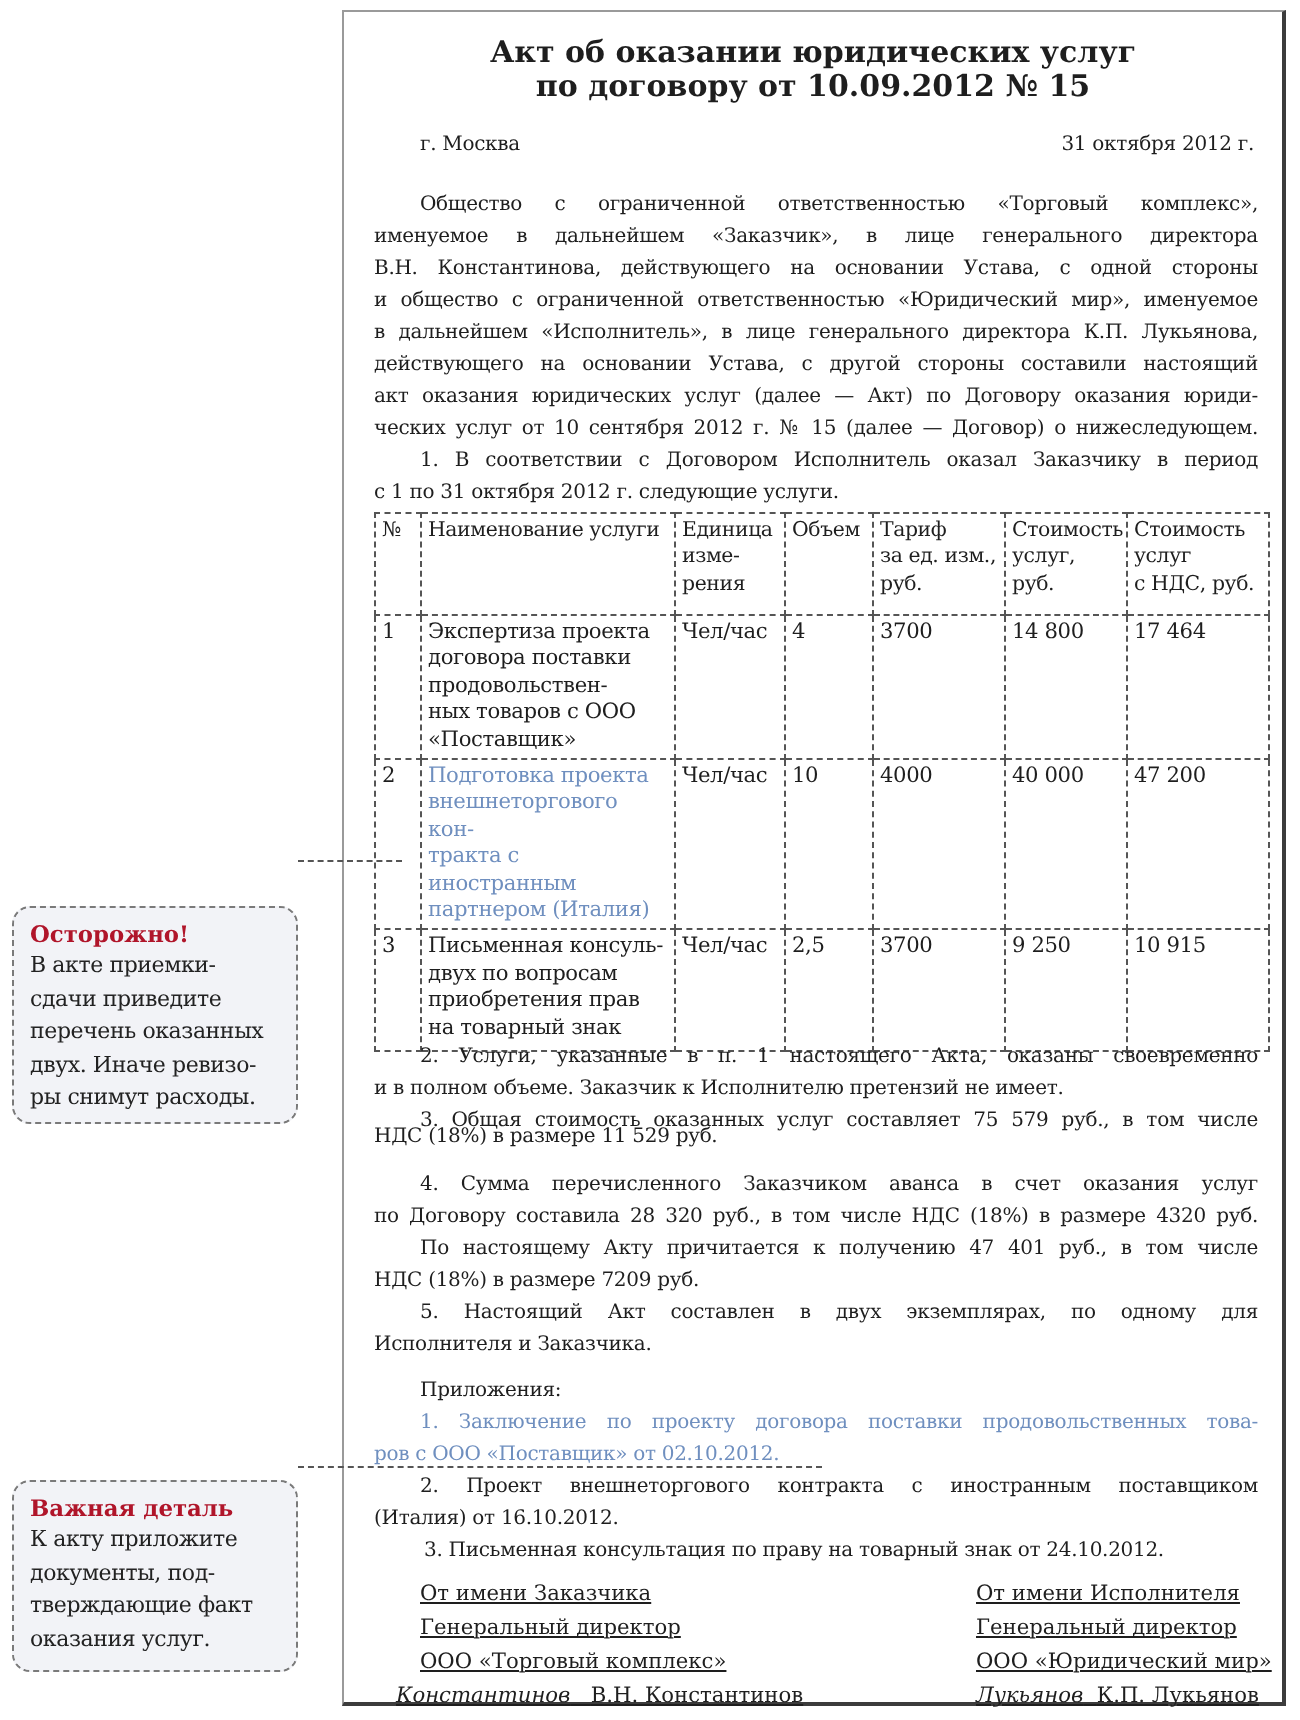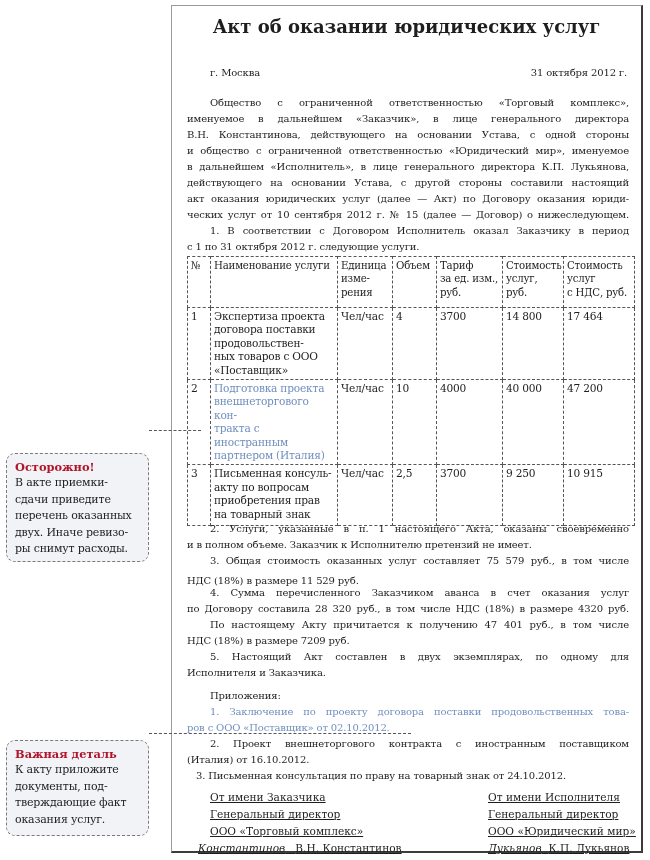--- a/index.html
+++ b/index.html
@@ -2,41 +2,42 @@
 <html><head>
 <meta charset="utf-8">
 <style>
   html, body { margin:0; padding:0; background:#ffffff; }
   body { width:650px; height:860px; position:relative; overflow:hidden;
          font-family:"DejaVu Serif", "Liberation Serif", serif; color:#1e1e1e; }
   .page { position:absolute; left:171px; top:5px; width:472px; height:848px;
           border:1px solid #9a9a9a; border-right:2px solid #3c3c3c; border-bottom:2px solid #3c3c3c;
           box-sizing:border-box; background:#fff; }
   .t { position:absolute; font-size:10px; line-height:14px; white-space:nowrap; letter-spacing:-0.15px; }
-  .title { position:absolute; left:0; width:100%; text-align:center; font-weight:bold; font-size:18px; line-height:17px; }
+  .title { position:absolute; left:0; width:100%; text-align:center; font-weight:bold; font-size:15px; line-height:17px; }
   .just { text-align:justify; text-align-last:justify; }
   .blue { color:#6f8fbf; }
   
   .tbl { position:absolute; left:15px; top:250px; width:447px; border-collapse:collapse; table-layout:fixed; }
   .tbl td { border:1px dashed #555; vertical-align:top; padding:2px 3px; font-size:10.2px; line-height:13.4px; letter-spacing:-0.2px; }
   .tbl td.big { font-size:10.6px; }
   
   .callout { position:absolute; left:6px; width:143px; background:#f2f3f7; border:1px dashed #7a7a7a;
              border-radius:9px; box-sizing:border-box; padding:6px 0 0 8px;margin-top:36px; }
   .callout .head { color:#b0152a; font-weight:bold; font-size:11.4px; line-height:15px; }
   .callout .body { font-size:11px; line-height:16.5px; color:#222; white-space:nowrap; letter-spacing:-0.2px; }
   .leader { position:absolute; border-top:1px dashed #555; height:0; }
   .sig { position:absolute; font-size:10.6px; line-height:17.5px; white-space:nowrap;text-decoration:underline; }
   .sig i { font-style:italic; }
 </style>
 </head>
 <body>
 
 <div class="page">
   <div class="title" style="top:12px">Акт об оказании юридических услуг</div>
+  <div class="title" style="top:29px">по договору от 10.09.2012 № 15</div>
 
   <div class="t" style="left:38px;top:60px">г. Москва</div>
   <div class="t" style="right:14px;top:60px">31 октября 2012 г.</div>
 
   <div>
     <div class="t just" style="left:38px;width:419px;top:90px">Общество с ограниченной ответственностью «Торговый комплекс»,</div>
     <div class="t just" style="left:15px;width:442px;top:106px">именуемое в дальнейшем «Заказчик», в лице генерального директора</div>
     <div class="t just" style="left:15px;width:442px;top:122px">В.Н. Константинова, действующего на основании Устава, с одной стороны</div>
     <div class="t just" style="left:15px;width:442px;top:138px">и общество с ограниченной ответственностью «Юридический мир», именуемое</div>
     <div class="t just" style="left:15px;width:442px;top:154px">в дальнейшем «Исполнитель», в лице генерального директора К.П. Лукьянова,</div>
@@ -112,53 +113,53 @@
       <td class="big">Чел/час</td>
       <td class="big">10</td>
       <td class="big">4000</td>
       <td class="big">40 000</td>
       <td class="big">47 200</td>
     </tr>
     <tr style="height:61px">
       <td class="big">3</td>
       <td class="big">
         <div>Письменная консуль-</div>
-        <div>акту по вопросам</div>
+        <div>двух по вопросам</div>
         <div>приобретения прав</div>
         <div>на товарный знак</div>
       </td>
       <td class="big">Чел/час</td>
       <td class="big">2,5</td>
       <td class="big">3700</td>
       <td class="big">9 250</td>
       <td class="big">10 915</td>
     </tr>
   </tbody>
     </table>
 
   <div>
     <div class="t just" style="left:38px;width:419px;top:516px">2. Услуги, указанные в п. 1 настоящего Акта, оказаны своевременно</div>
     <div class="t" style="left:15px;top:532px">и в полном объеме. Заказчик к Исполнителю претензий не имеет.</div>
     <div class="t just" style="left:38px;width:419px;top:548px">3. Общая стоимость оказанных услуг составляет 75 579 руб., в том числе</div>
-    <div class="t" style="left:15px;top:568px">НДС (18%) в размере 11 529 руб.</div>
+    <div class="t" style="left:15px;top:556px">НДС (18%) в размере 11 529 руб.</div>
     <div class="t just" style="left:38px;width:419px;top:580px">4. Сумма перечисленного Заказчиком аванса в счет оказания услуг</div>
     <div class="t just" style="left:15px;width:442px;top:596px">по Договору составила 28 320 руб., в том числе НДС (18%) в размере 4320 руб.</div>
     <div class="t just" style="left:38px;width:419px;top:612px">По настоящему Акту причитается к получению 47 401 руб., в том числе</div>
     <div class="t" style="left:15px;top:628px">НДС (18%) в размере 7209 руб.</div>
     <div class="t just" style="left:38px;width:419px;top:644px">5. Настоящий Акт составлен в двух экземплярах, по одному для</div>
     <div class="t" style="left:15px;top:660px">Исполнителя и Заказчика.</div>
   </div>
 
   <div>
     <div class="t" style="left:38px;top:683px">Приложения:</div>
     <div class="t just blue" style="left:38px;width:419px;top:699px">1. Заключение по проекту договора поставки продовольственных това-</div>
     <div class="t blue" style="left:15px;top:715px">ров с ООО «Поставщик» от 02.10.2012.</div>
     <div class="t just" style="left:38px;width:419px;top:731px">2. Проект внешнеторгового контракта с иностранным поставщиком</div>
     <div class="t" style="left:15px;top:747px">(Италия) от 16.10.2012.</div>
-    <div class="t" style="left:24px;top:763px">3. Письменная консультация по праву на товарный знак от 24.10.2012.</div>
+    <div class="t" style="left:40px;top:763px">3. Письменная консультация по праву на товарный знак от 24.10.2012.</div>
   </div>
 
   <div>
     <div class="sig" style="left:38px;top:783px">От имени Заказчика</div>
     <div class="sig" style="left:38px;top:800px">Генеральный директор</div>
     <div class="sig" style="left:38px;top:817px">ООО «Торговый комплекс»</div>
     <div class="sig" style="left:26px;top:834px"><i>Константинов</i>&nbsp;&nbsp;&nbsp;<span>В.Н. Константинов</span></div>
   </div>
   <div>
     <div class="sig" style="left:316px;top:783px">От имени Исполнителя</div>

